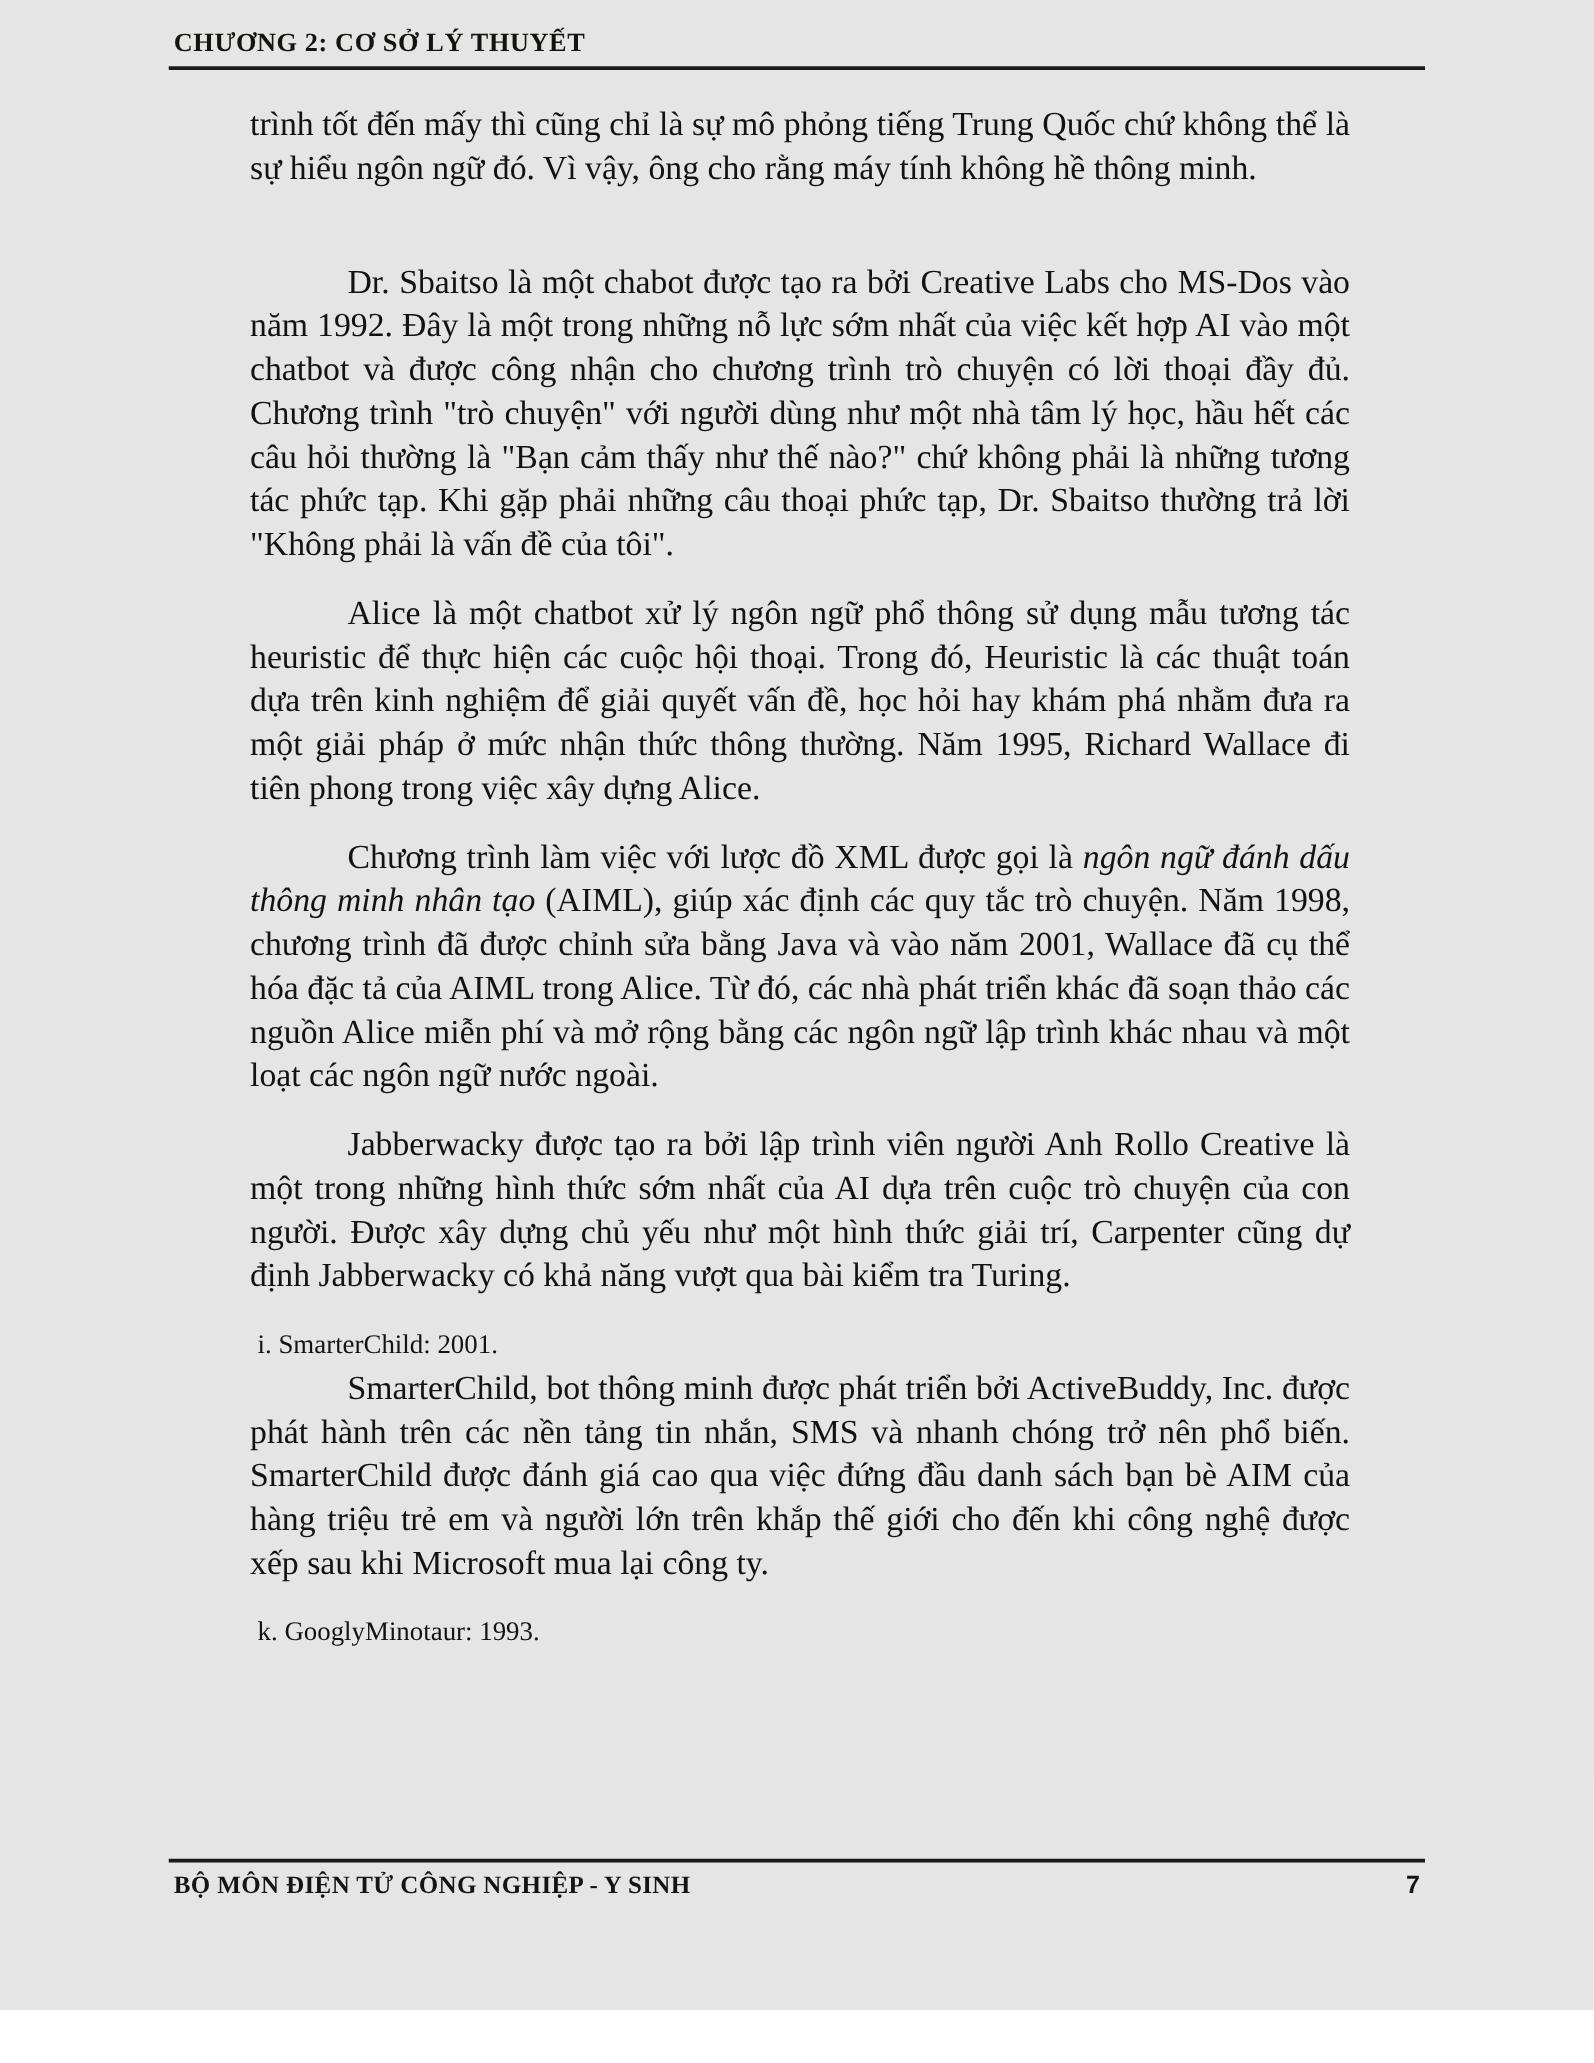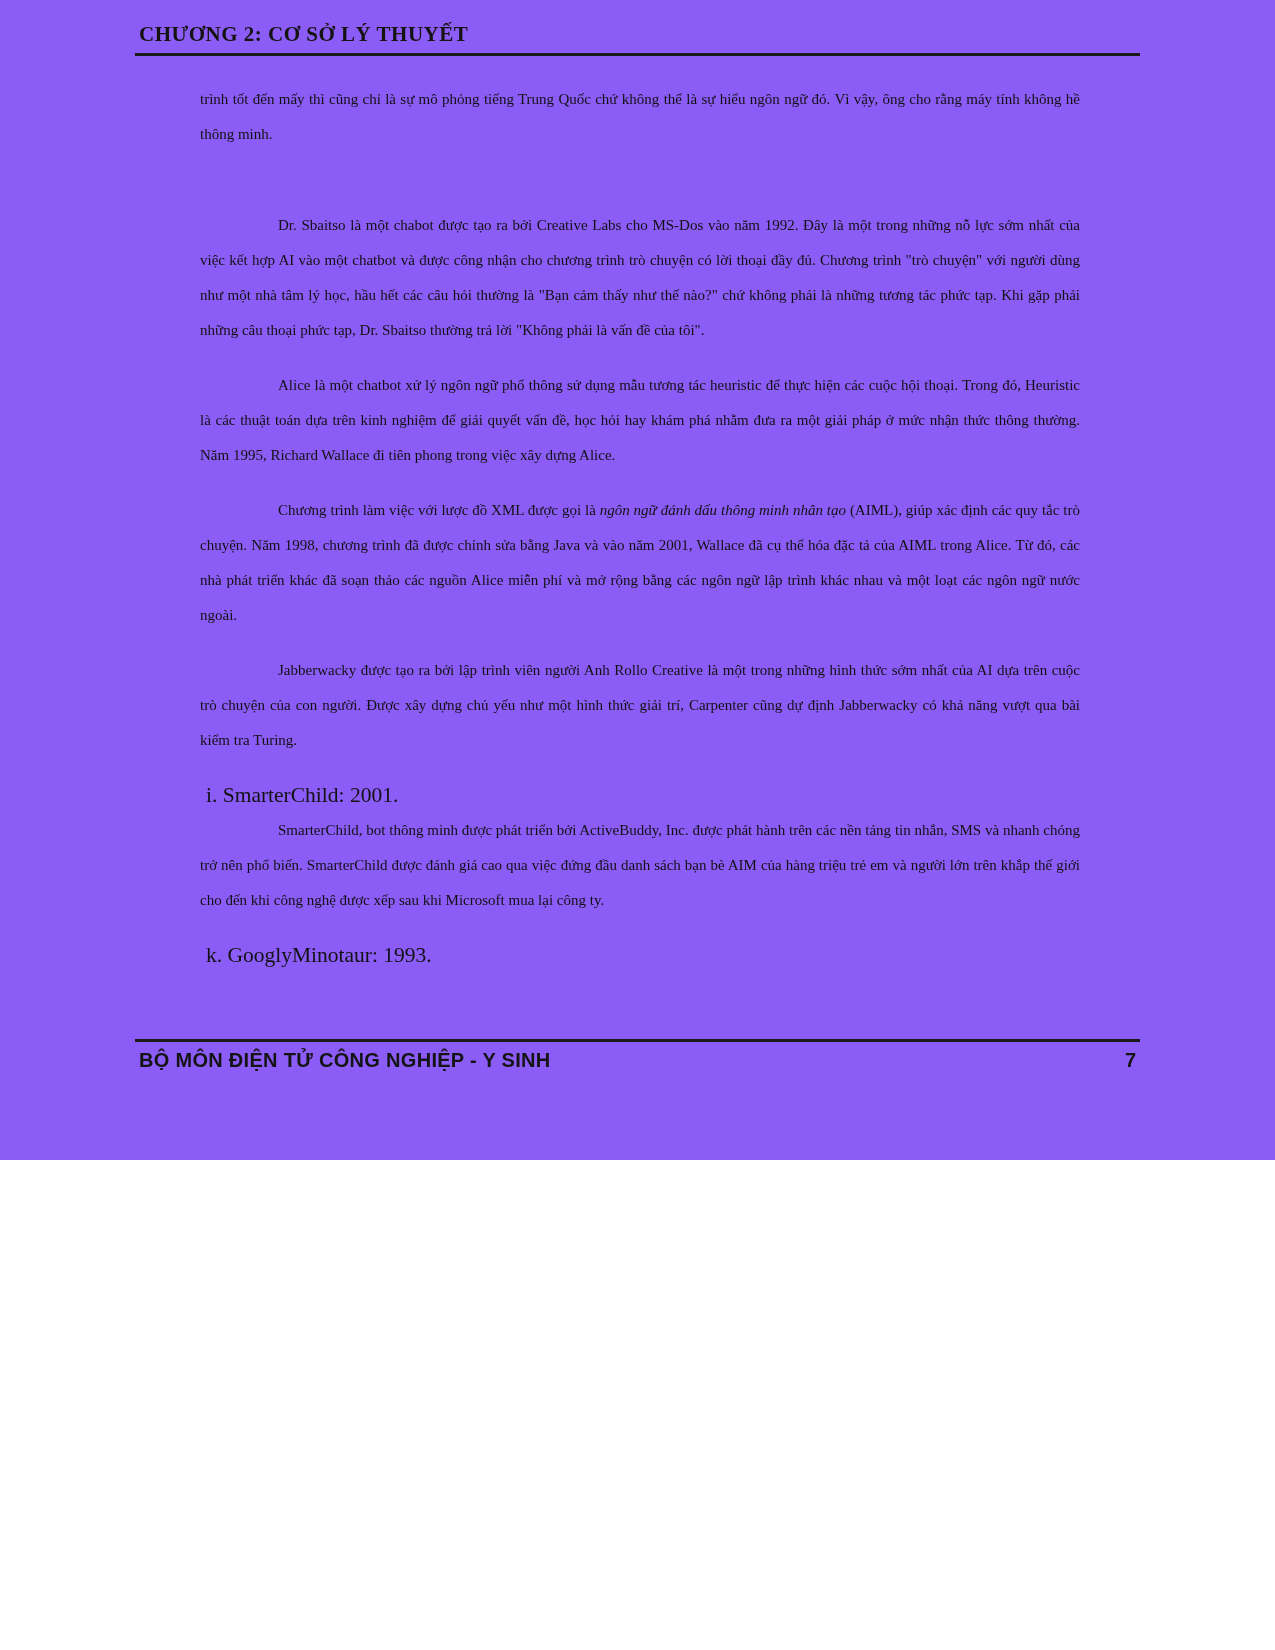--- a/index.html
+++ b/index.html
@@ -7,23 +7,23 @@
     padding: 0;
     background: #ffffff;
   }
   body {
     font-family: "Liberation Serif", serif;
     color: #111111;
   }
   .page {
     position: relative;
     width: 1275px;
-    height: 1160px;
+    height: 1608px;
     margin: 0 auto;
-    background: #8b5cf6;
+    background: #e5e5e5;
     box-sizing: border-box;
     overflow: hidden;
   }
   .header {
     position: absolute;
     top: 22px;
     left: 135px;
     width: 1005px;
   }
   .header-title {
@@ -40,21 +40,21 @@
     width: 100%;
   }
   .content {
     position: absolute;
     top: 82px;
     left: 200px;
     width: 880px;
   }
   p {
     margin: 0 0 0 0;
-    font-size: 15px;
+    font-size: 27px;
     line-height: 35px;
     text-align: justify;
     text-justify: inter-word;
     color: #121212;
     font-family: Liberation Serif, serif;
   }
   p.indent {
     text-indent: 78px;
   }
   .gap-lg { height: 52px; }
@@ -82,21 +82,21 @@
     width: 100%;
   }
   .footer-row {
     display: flex;
     justify-content: space-between;
     align-items: baseline;
     margin-top: 7px;
     padding: 0 4px;
   }
   .footer-title {
-    font-family: Liberation Sans, sans-serif;
+    font-family: Liberation Serif, serif;
     font-weight: bold;
     font-size: 20px;
     letter-spacing: 0.3px;
     color: #141414;
   }
   .footer-page {
     font-family: "Liberation Sans", sans-serif;
     font-weight: bold;
     font-size: 20px;
     color: #141414;

